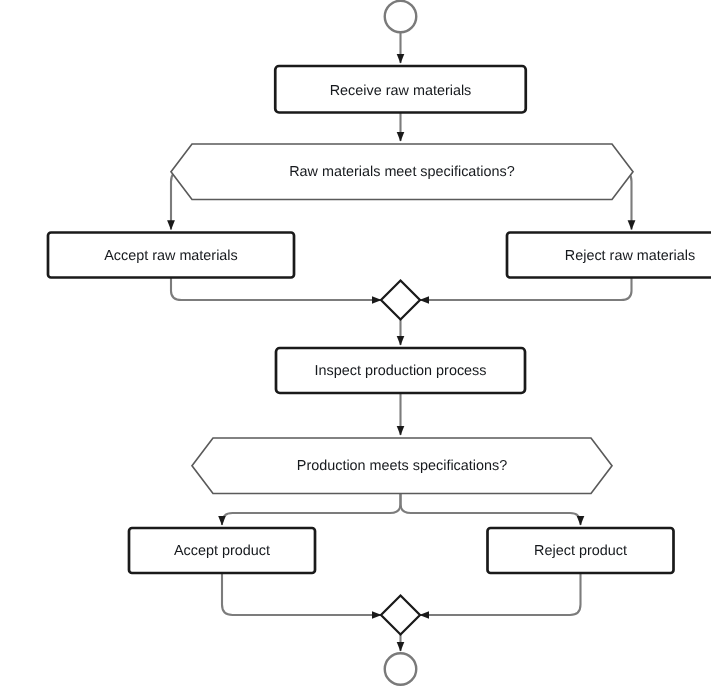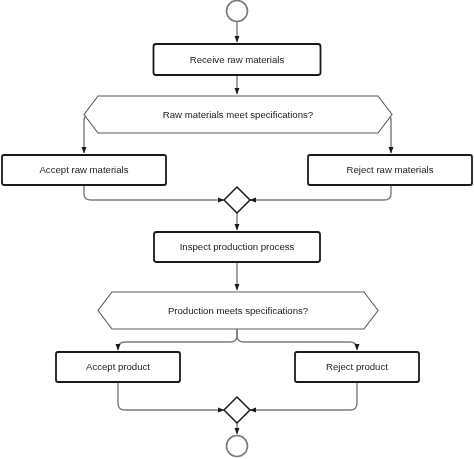--- a/index.html
+++ b/index.html
@@ -10,20 +10,21 @@
   body {
     width: 474px;
     height: 459px;
     font-family: "Liberation Sans", sans-serif;
     overflow: hidden;
   }
   #flowchart-root {
     position: relative;
     width: 422px;
     height: 459px;
+    margin-left: 30px;
   }
   svg#flow-svg {
     display: block;
     width: 474px;
     height: 459px;
   }
   .node-shape {
     fill: #ffffff;
     stroke: #1a1a1a;
     stroke-width: 1.8;

